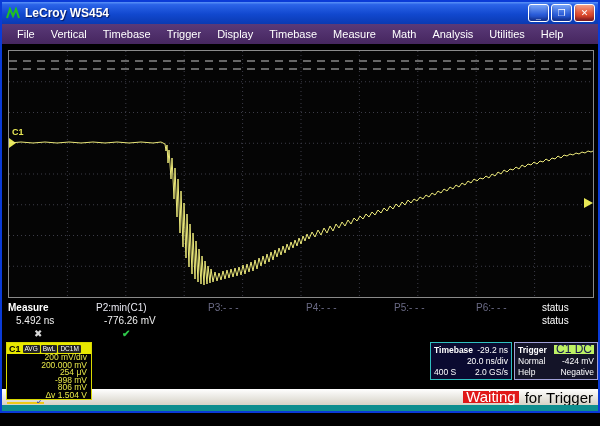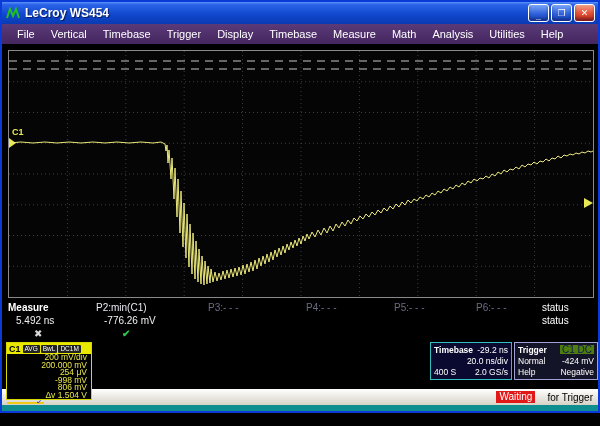--- a/index.html
+++ b/index.html
@@ -47,28 +47,28 @@
   .ch-name{color:#000;font-size:9px;font-weight:bold;}
   .ch-badge{background:#222;color:#fff;font-size:6.5px;padding:0 2px;line-height:8px;border-radius:1px;}
   .ch-line{color:#e8e84a;font-size:8.5px;line-height:7.6px;text-align:right;padding-right:4px;}
 
   .tb-box{position:absolute;left:428px;top:298px;width:82px;height:38px;border:1px solid #30c0c0;background:#0a0a30;
     box-sizing:border-box;color:#fff;font-size:8.5px;padding:1px 3px;}
   .trg-box{position:absolute;left:512px;top:298px;width:84px;height:38px;border:1px solid #a0a0d8;background:#141428;
     box-sizing:border-box;color:#fff;font-size:8.5px;padding:1px 3px;}
   .d-row{display:flex;justify-content:space-between;align-items:center;height:11px;}
   .d-title{font-weight:bold;}
-  .src-badge{background:#4d7c0f;color:#141450;font-size:10px;padding:0 2px;line-height:9px;}
+  .src-badge{background:#bef264;color:#141450;font-size:12px;padding:0 2px;line-height:9px;}
 
   
   .statusbar{height:16px;flex:0 0 16px;background:linear-gradient(#ffffff,#d6d2c6);display:flex;align-items:center;padding:0 5px;}
   .lc-logo{font-family:"Liberation Serif",serif;font-style:italic;font-weight:bold;color:#2038c0;font-size:12px;
     border-bottom:2px solid #f0c818;line-height:12px;}
   .sb-spacer{flex:1;}
-  .trig-status{font-size:10px;display:flex;align-items:center;gap:12px;}
+  .trig-status{font-size:15px;display:flex;align-items:center;gap:6px;}
   .ts-wait{background:#e01818;color:#fff;padding:0 3px;line-height:12px;}
   .ts-rest{color:#000;}
   .teal-strip{height:6px;flex:0 0 6px;background:#0e8e8e;}
 </style>
 </head>
 <body>
 
 <div class="window">
 
   <div class="titlebar">

